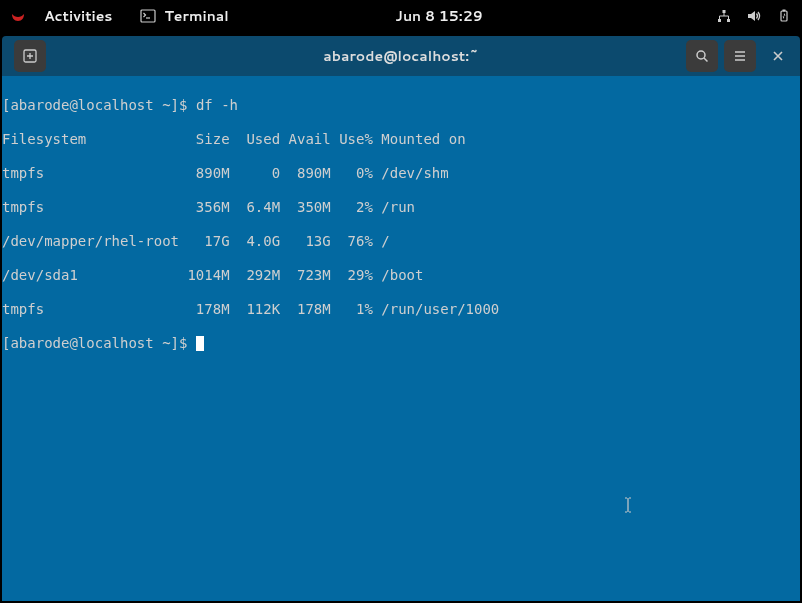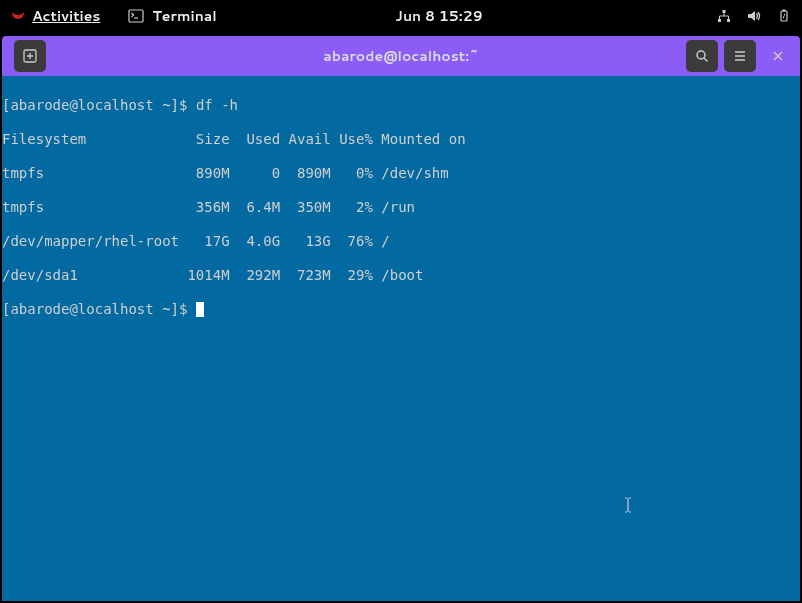--- a/index.html
+++ b/index.html
@@ -20,22 +20,22 @@
       font-size: 14px;
       font-weight: 600;
     }
     .topbar-left {
       display: flex;
       align-items: center;
       gap: 28px;
     }
     .activities {
       display: flex;
-      gap: 6px;
-      text-decoration: underline;
+      align-items: center;
+      gap: 18px;
     }
     .terminal-app {
       display: flex;
       align-items: center;
       gap: 8px;
     }
     .topbar-center {
       position: absolute;
       left: 50%;
       transform: translateX(-50%);
@@ -47,21 +47,21 @@
       display: flex;
       align-items: center;
       gap: 14px;
     }
     .window-frame {
       position: absolute;
       top: 36px;
       left: 2px;
       right: 2px;
       height: 40px;
-      background: #8b5cf6;
+      background: #0c4a6e;
       border-top-left-radius: 4px;
       border-top-right-radius: 4px;
       display: flex;
       align-items: center;
       padding: 4px 6px;
     }
     .window-title {
       position: absolute;
       left: 50%;
       transform: translateX(-50%);
@@ -195,20 +195,21 @@
   </div>
 </div>
 
 <div class="terminal">
 <div class="term-row"><span>[abarode@localhost ~]$ </span><span>df -h</span></div>
 <div class="term-row">Filesystem             Size  Used Avail Use% Mounted on</div>
 <div class="term-row">tmpfs                  890M     0  890M   0% /dev/shm</div>
 <div class="term-row">tmpfs                  356M  6.4M  350M   2% /run</div>
 <div class="term-row">/dev/mapper/rhel-root   17G  4.0G   13G  76% /</div>
 <div class="term-row">/dev/sda1             1014M  292M  723M  29% /boot</div>
+<div class="term-row">tmpfs                  178M  112K  178M   1% /run/user/1000</div>
 <div class="term-row"><span>[abarode@localhost ~]$ </span><span class="cursor"></span></div>
 </div>
 
 <div class="ibeam-cursor">
   <svg width="10" height="16" viewBox="0 0 10 16">
       <path d="M2 1h2M6 1h2M5 1v14M2 15h2M6 15h2" stroke="#ccc" stroke-width="1.2"></path>
     </svg>
 </div>
 
 </body></html>

